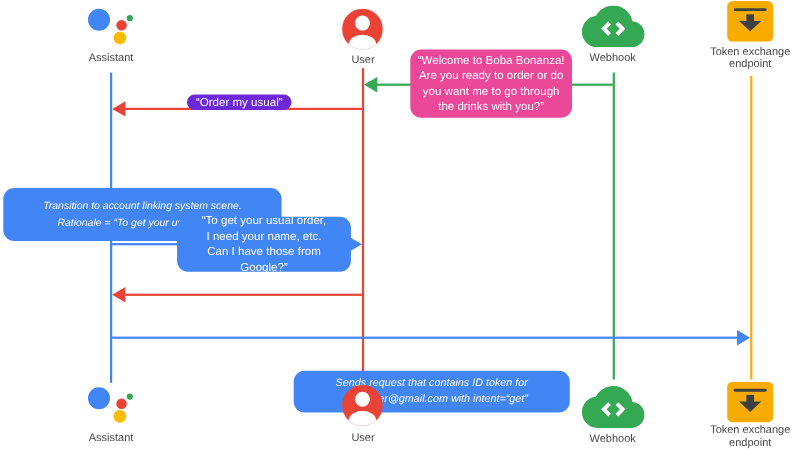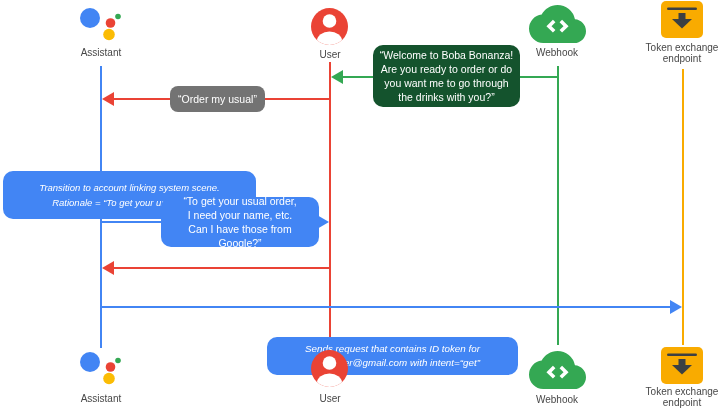--- a/index.html
+++ b/index.html
@@ -45,26 +45,26 @@
   <div class="msg-line" style="left:101px; top:221px; width:222px; background:#4285f4;"></div>
   <div class="msg-line" style="left:104px; top:267px; width:225px; background:#ea4335;"></div>
   <div class="msg-line" style="left:101px; top:306px; width:571px; background:#4285f4;"></div>
 
   <div class="arrow left" style="left:331px; top:70px; border-right-color:#34a853;"></div>
   <div class="arrow left" style="left:102px; top:92px; border-right-color:#ea4335;"></div>
   <div class="arrow right" style="left:317px; top:215px; border-left-color:#4285f4;"></div>
   <div class="arrow left" style="left:102px; top:261px; border-right-color:#ea4335;"></div>
   <div class="arrow right" style="left:670px; top:300px; border-left-color:#4285f4;"></div>
 
-  <div class="msg-box" style="left:373px; top:45px; width:147px; height:62px; background:#14532d;">“Welcome to Boba Bonanza!
+  <div class="msg-box" style="left:373px; top:45px; width:147px; height:62px; background:#ec4899;">“Welcome to Boba Bonanza!
 Are you ready to order or do
 you want me to go through
 the drinks with you?”</div>
 
-  <div class="msg-box small" style="left:170px; top:86px; width:95px; height:26px; background:#737373;">“Order my usual”</div>
+  <div class="msg-box small" style="left:170px; top:86px; width:95px; height:14px; background:#6d28d9;">“Order my usual”</div>
 
   <div class="msg-box mono" style="left:3px; top:123px; width:253px; height:48px; background:#4285f4;">Transition to account linking system scene.
 Rationale = “To get your usual order”</div>
 
   <div class="msg-box" style="left:133px; top:197px; width:158px; height:50px; background:#4285f4;margin-left:28px;">“To get your usual order,
 I need your name, etc.
 Can I have those from Google?”</div>
 
 
   <div class="msg-box mono wide" style="left:267px; top:289px; width:251px; height:38px; background:#4285f4;">Sends request that contains ID token for

